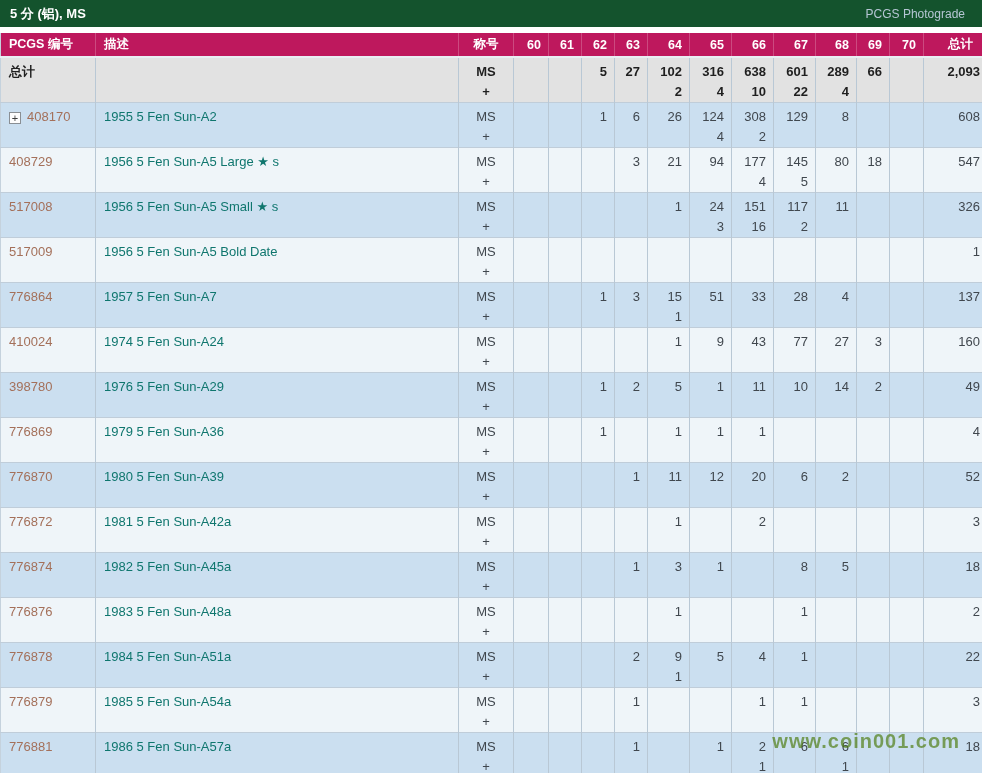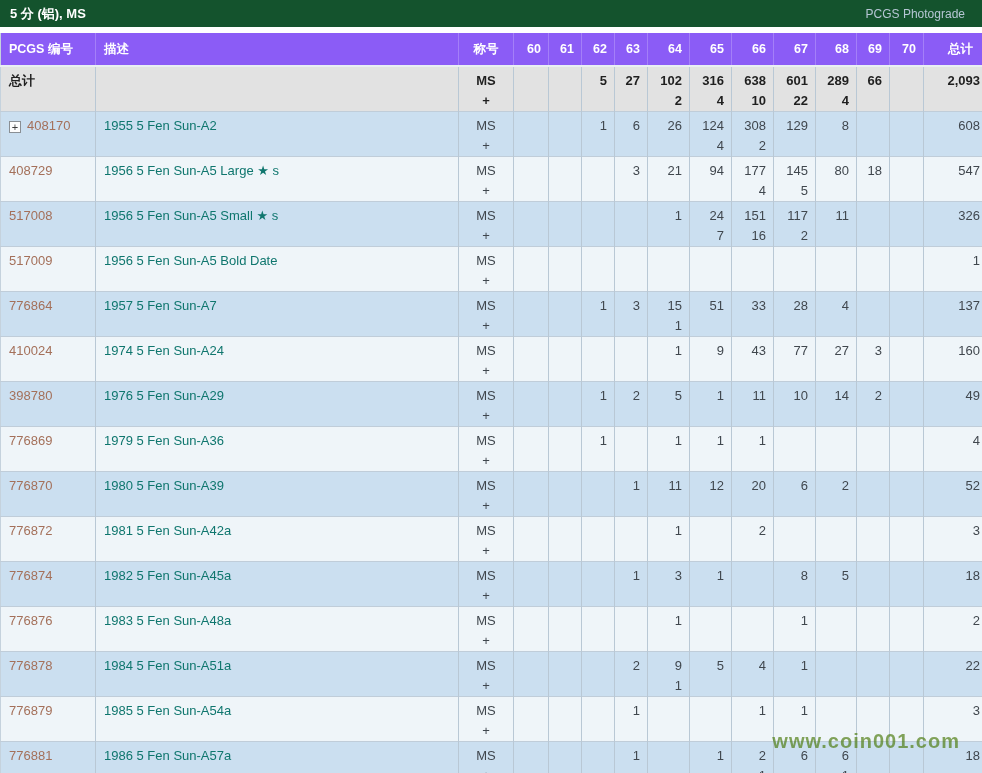--- a/index.html
+++ b/index.html
@@ -11,22 +11,22 @@
                justify-content:space-between; padding:0 17px 0 10px; }
   .title-bar .title { color:#ffffff; font-size:13px; font-weight:bold; }
   .title-bar .pg-link { color:#b6c6d4; font-size:12px; text-decoration:none; cursor:pointer;padding-left:48px; }
 
   .gap { height:6px; background:#ffffff; }
 
   table { border-collapse:collapse; table-layout:fixed; width:982px;
           border-left:1px solid #c5d2dd; border-right:1px solid #c5d2dd;
           border-bottom:1px solid #c5d2dd; }
 
-  thead th { background:#8b5cf6; color:#ffffff; font-size:12.5px; font-weight:bold;
-             height:33px; vertical-align:middle; border-left:1px solid rgba(255,255,255,0.22);
+  thead th { background:#be185d; color:#ffffff; font-size:12.5px; font-weight:bold;
+             height:24px; vertical-align:middle; border-left:1px solid rgba(255,255,255,0.22);
              border-bottom:2px solid #e9eef3; }
   thead th:first-child { border-left:none; }
   th.h-pcgs, th.h-desc { text-align:left; padding-left:8px; }
   th.h-desig { text-align:center; }
   th.h-grade, th.h-total { text-align:right; padding-right:7px; }
   th.h-total { padding-right:9px; }
 
   tbody td { vertical-align:top; padding-top:4px; font-size:13px; line-height:20px;
              border-left:1px solid #b9c8d5; border-top:1px solid #c0cdd9;
              white-space:pre-line; overflow:hidden; }
@@ -168,21 +168,21 @@
           <td class="c-pcgs"><a class="pcgs-link">517008</a></td>
           <td class="c-desc">1956 5 Fen Sun-A5 Small ★ s</td>
           <td class="c-desig">MS
 +</td>
           <td class="c-grade"></td>
           <td class="c-grade"></td>
           <td class="c-grade"></td>
           <td class="c-grade"></td>
           <td class="c-grade">1</td>
           <td class="c-grade">24
-7</td>
+3</td>
           <td class="c-grade">151
 16</td>
           <td class="c-grade">117
 2</td>
           <td class="c-grade">11</td>
           <td class="c-grade"></td>
           <td class="c-grade"></td>
           <td class="c-total">326</td>
         </tr>
         <tr class="light">

